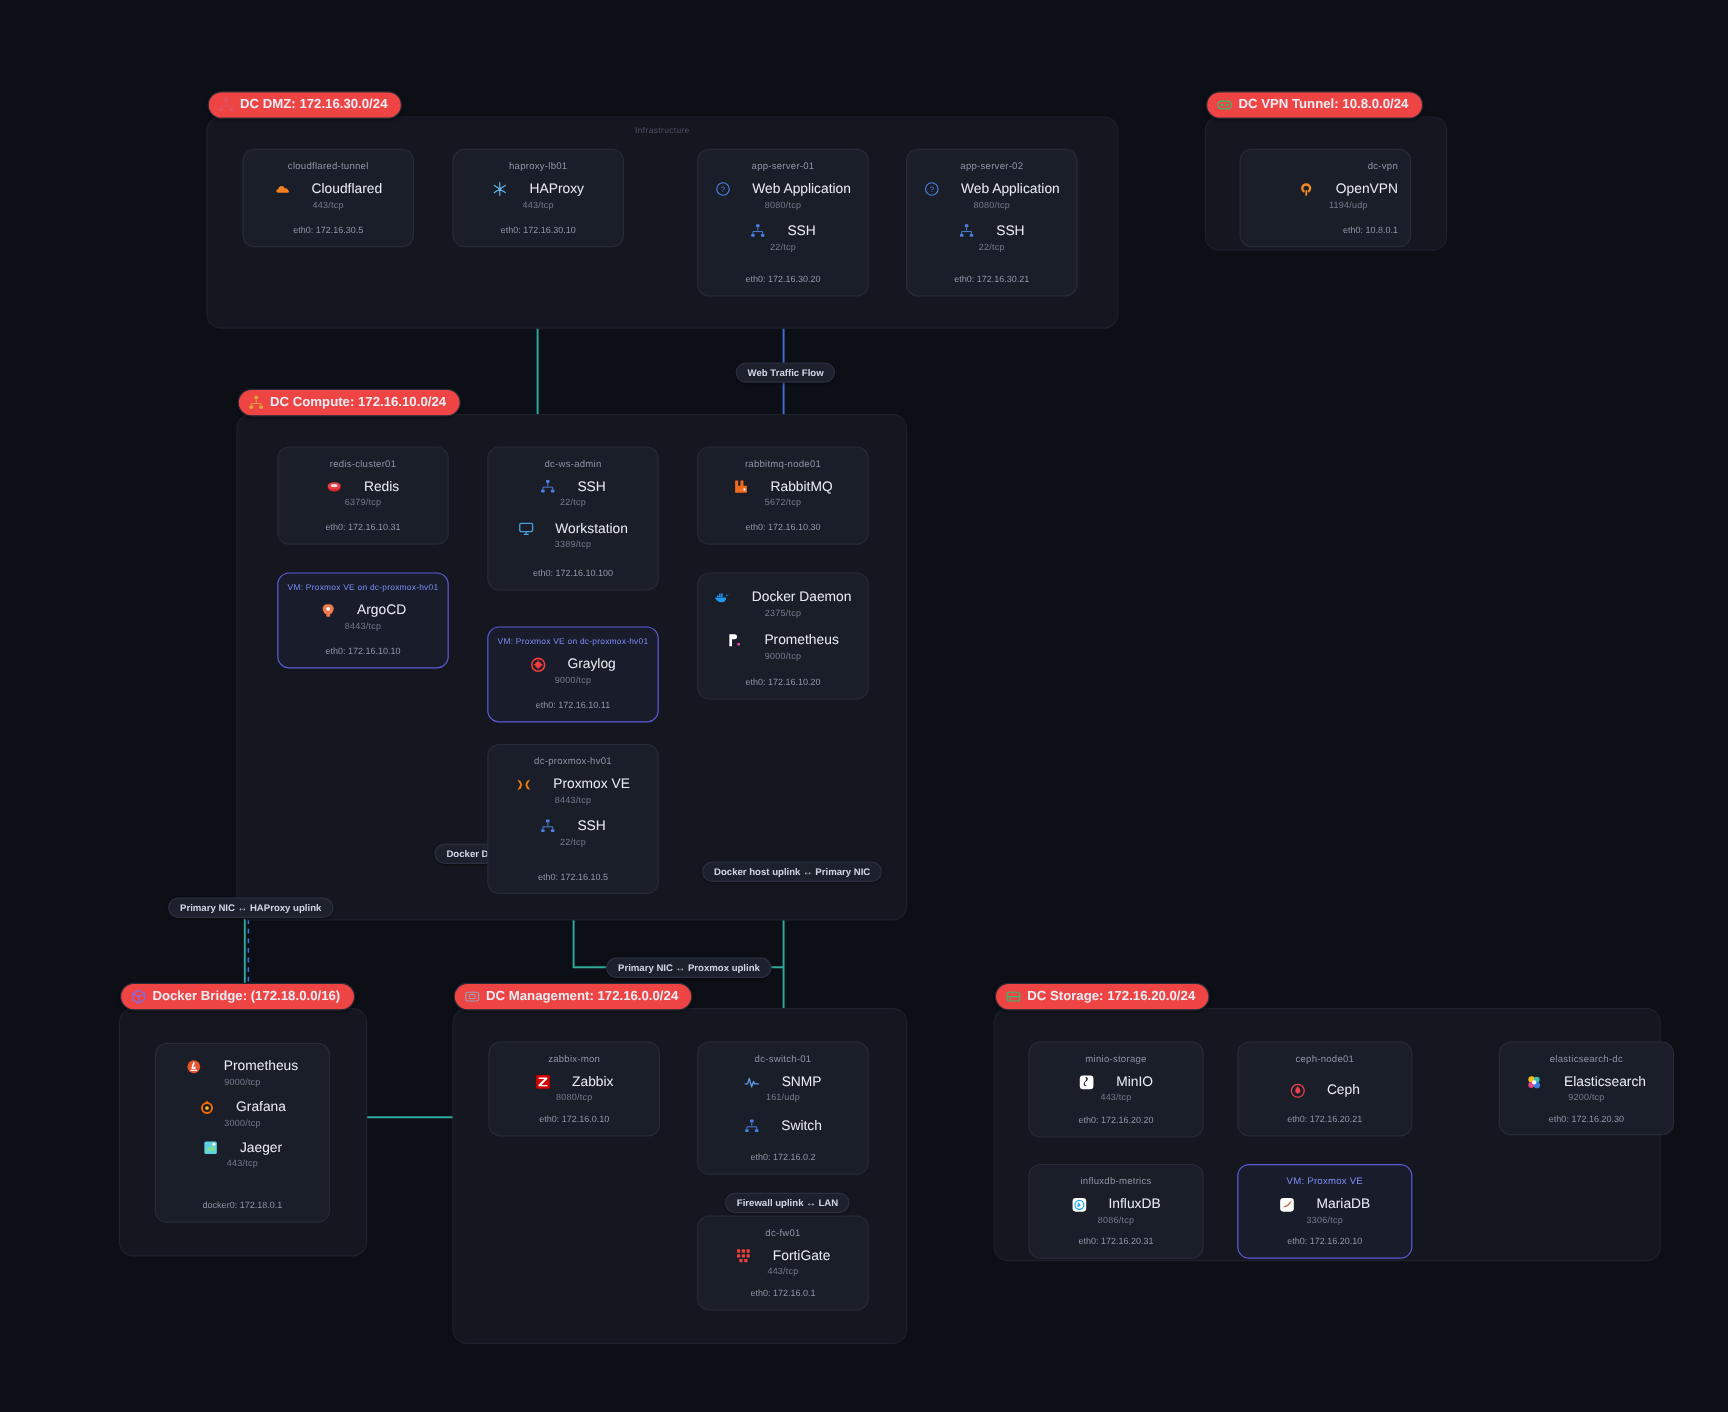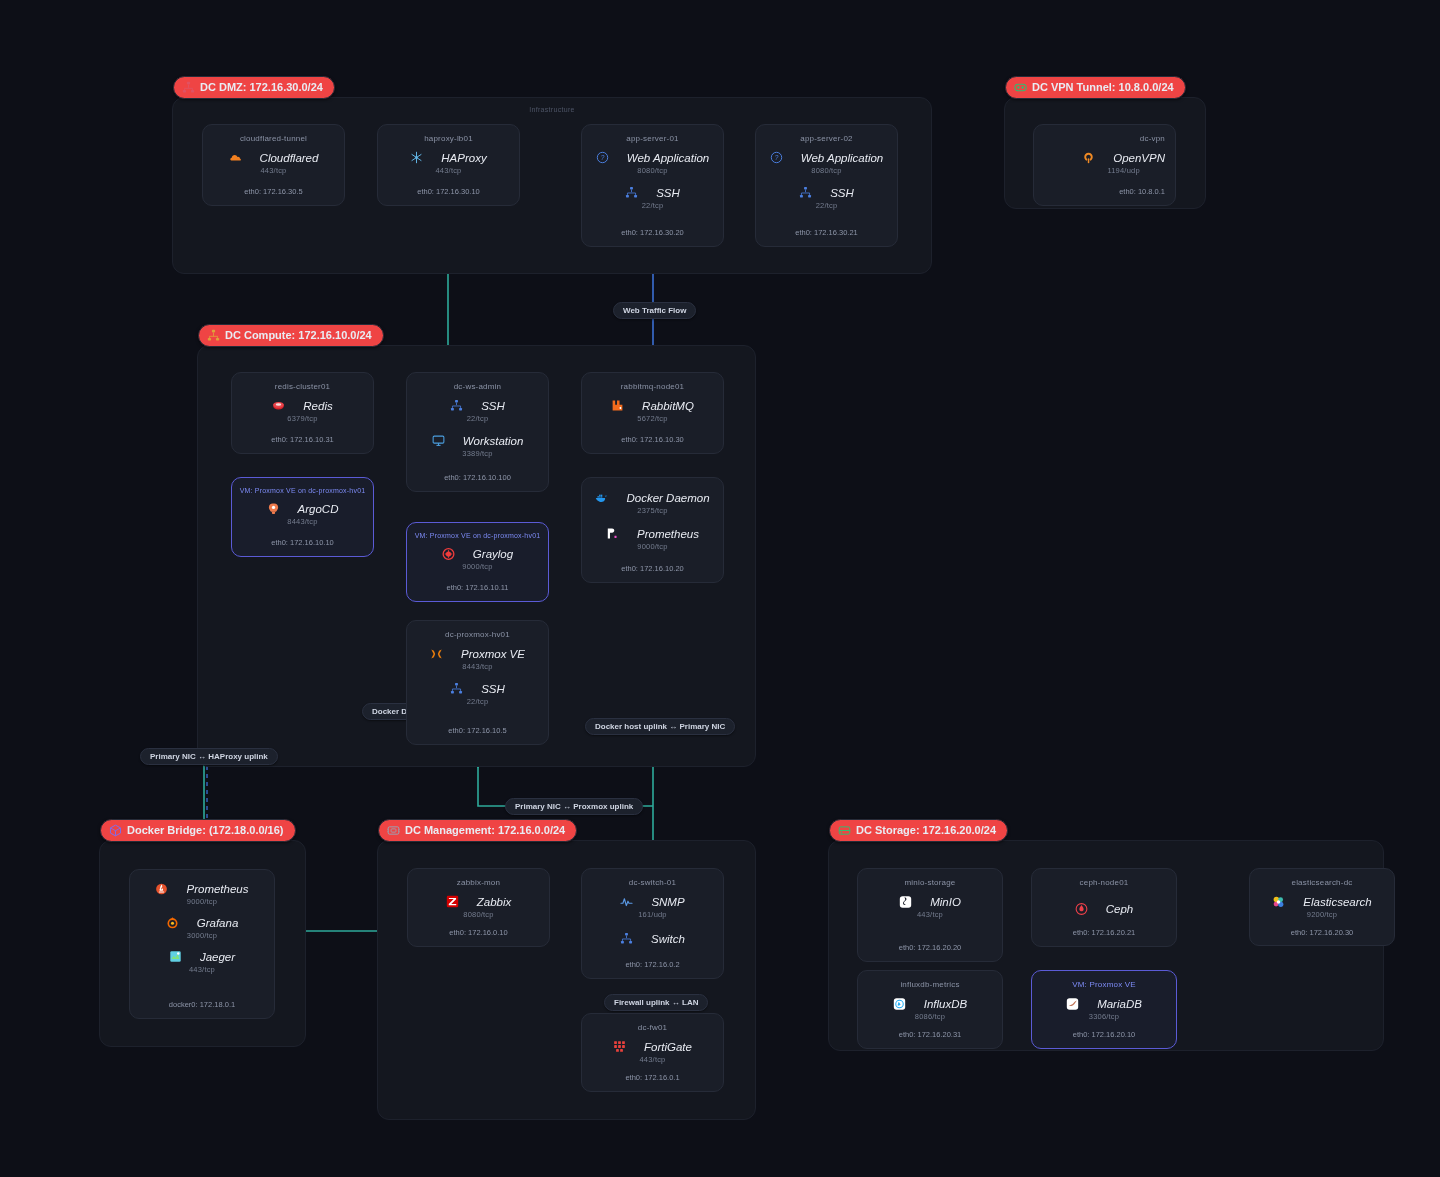--- a/index.html
+++ b/index.html
@@ -24,21 +24,21 @@
     box-shadow:0 1px 3px rgba(0,0,0,.5);}
   .group-badge svg{display:block;}
 
   
   .node{position:absolute;border-radius:10px;background:#1a1e28;border:1px solid #262b38;z-index:4;
     display:flex;flex-direction:column;align-items:center;box-sizing:border-box;padding:9px 10px 9px;}
   .node.vm{border-color:#5b5bd6;background:#191d2b;}
   .node .host{font-size:8px;color:#8b93a6;letter-spacing:.2px;margin-bottom:3px;white-space:nowrap;}
   .node.vm .host{color:#7d8bf5;font-weight:400;}
   .svc{display:flex;flex-direction:column;align-items:center;margin-top:5px;}
-  .svc-row{display:flex;align-items:center;gap:18px;font-style:italic;}
+  .svc-row{display:flex;align-items:center;gap:18px;}
   .svc-name{font-size:11.5px;color:#e8ebf2;white-space:nowrap;}
   .svc-port{font-size:7.5px;color:#747c8e;margin-top:2px;letter-spacing:.2px;}
   .node .iface{font-size:7.5px;color:#8d95a8;margin-top:auto;padding-top:9px;white-space:nowrap;}
   .ico{width:13px;height:13px;display:inline-flex;align-items:center;justify-content:center;flex:0 0 auto;}
   .ico svg,.ico span{display:block;}
 
   
   .elabel{position:absolute;z-index:5;background:#1c212c;border:1px solid #2a3040;border-radius:11px;
     padding:3px 9px;font-size:8px;font-weight:700;color:#cfd5e2;white-space:nowrap;
     box-shadow:0 1px 2px rgba(0,0,0,.45);}
@@ -550,21 +550,21 @@
               </g>
             </svg>
         </span>
         <span class="svc-name">FortiGate</span>
       </div>
       <div class="svc-port">443/tcp</div>
     </div>
     <div class="iface">eth0: 172.16.0.1</div>
   </div>
 
-  <div class="node" style="left:857px;top:868px;width:146px;height:94px;">
+  <div class="node" style="left:857px;top:868px;width:146px;height:80px;">
     <div class="host">minio-storage</div>
     <div class="svc">
       <div class="svc-row">
         <span class="ico">
           <svg width="14" height="14" viewBox="0 0 16 16">
               <rect x="1" y="1" width="14" height="14" rx="3.4" fill="#fff"></rect>
               <path d="M6.6 2.6c1.5-.3 2.6.5 2.6 1.8 0 1.4-1 2-2 2.8-.8.7-1.2 1.4-1 2.4.2 1 1.1 1.8 2.2 1.8-1.4.8-2.9 0-3.3-1.3-.4-1.4.5-2.6 1.4-3.4.9-.8 1.3-1.6 1-2.5-.2-.8-.9-1.4-.9-1.6z" fill="#1a1e28"></path>
             </svg>
         </span>
         <span class="svc-name">MinIO</span>

